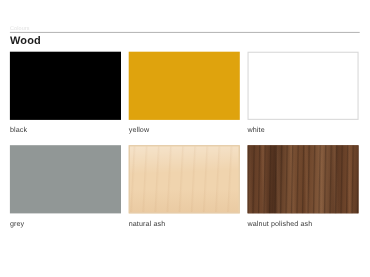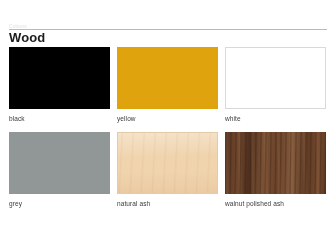--- a/index.html
+++ b/index.html
@@ -41,21 +41,21 @@
     top: 29px;
     width: 318px;
     height: 1px;
     background: #b9b9b9;
   }
 
   .section-title {
     position: absolute;
     left: 9px;
     top: 33px;
-    font-size: 13px;
+    font-size: 10px;
     line-height: 9px;
     font-weight: bold;
     color: #1c1c1c;
     letter-spacing: 0.15px;
   }
 
   .grid {
     position: absolute;
     left: 9px;
     top: 47px;

